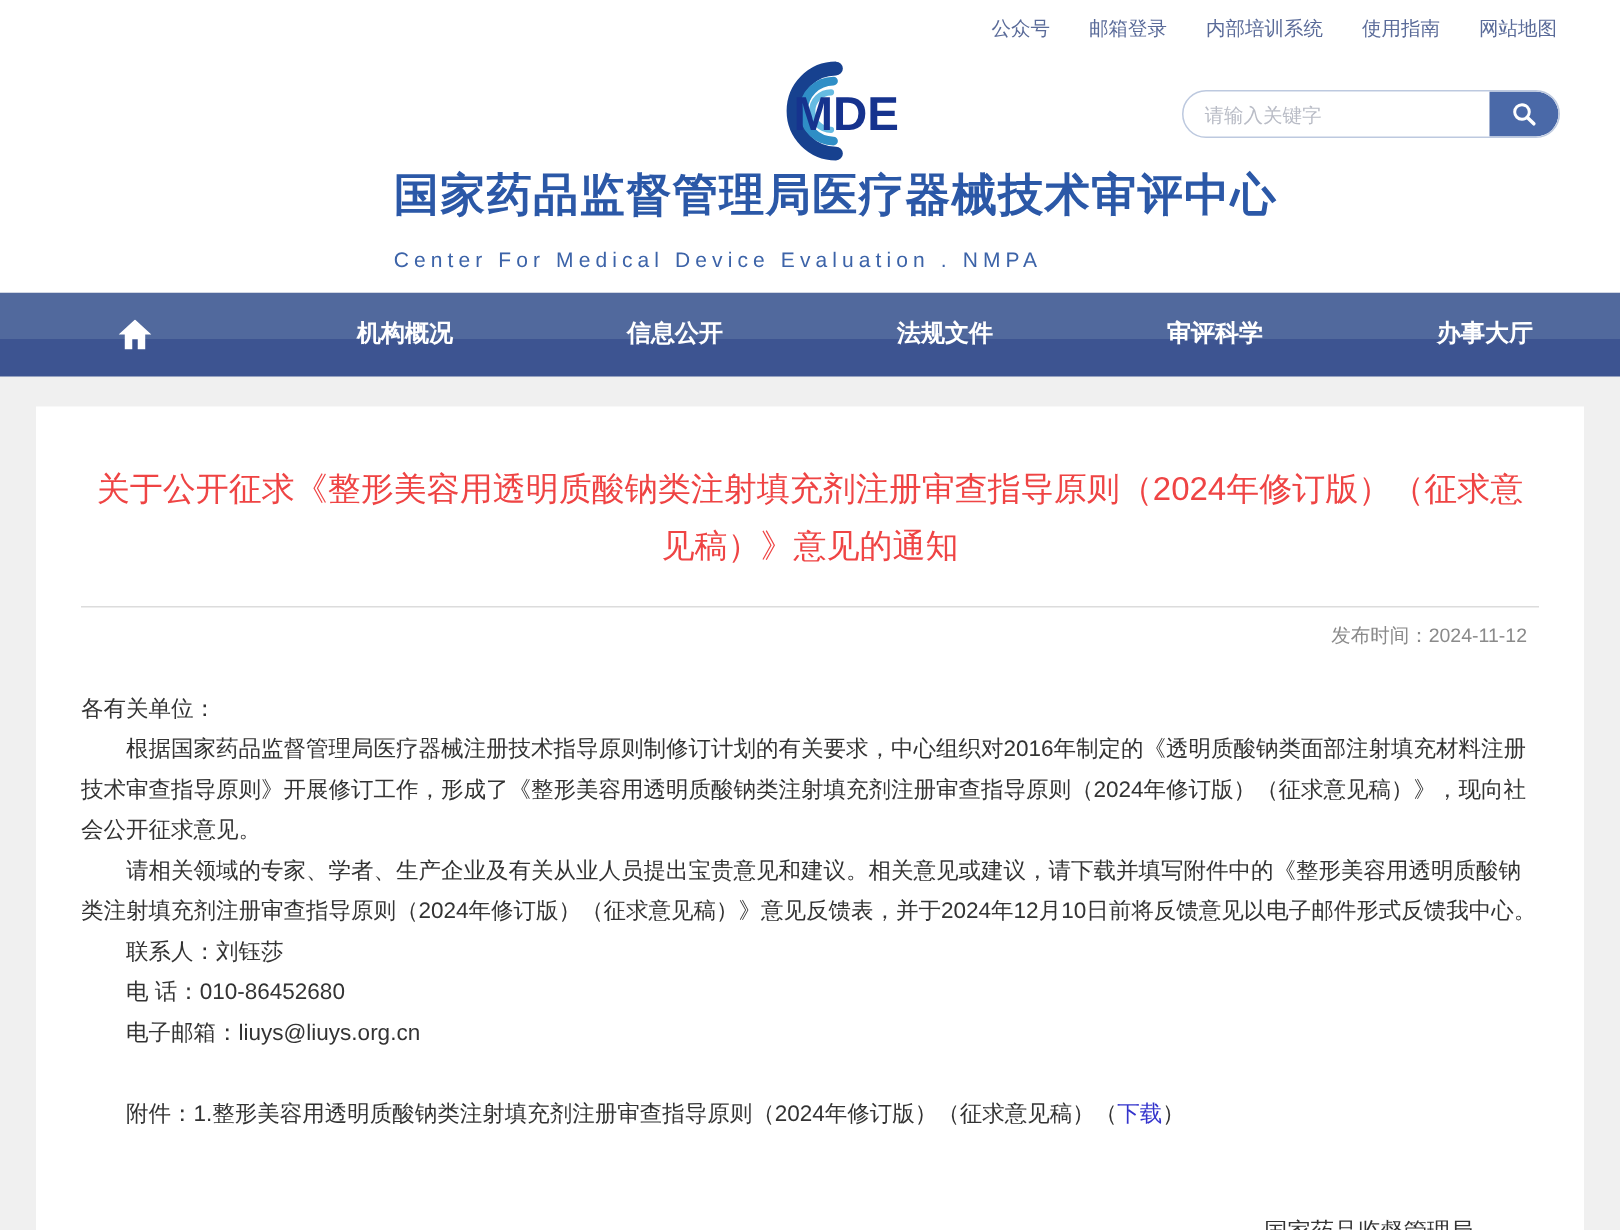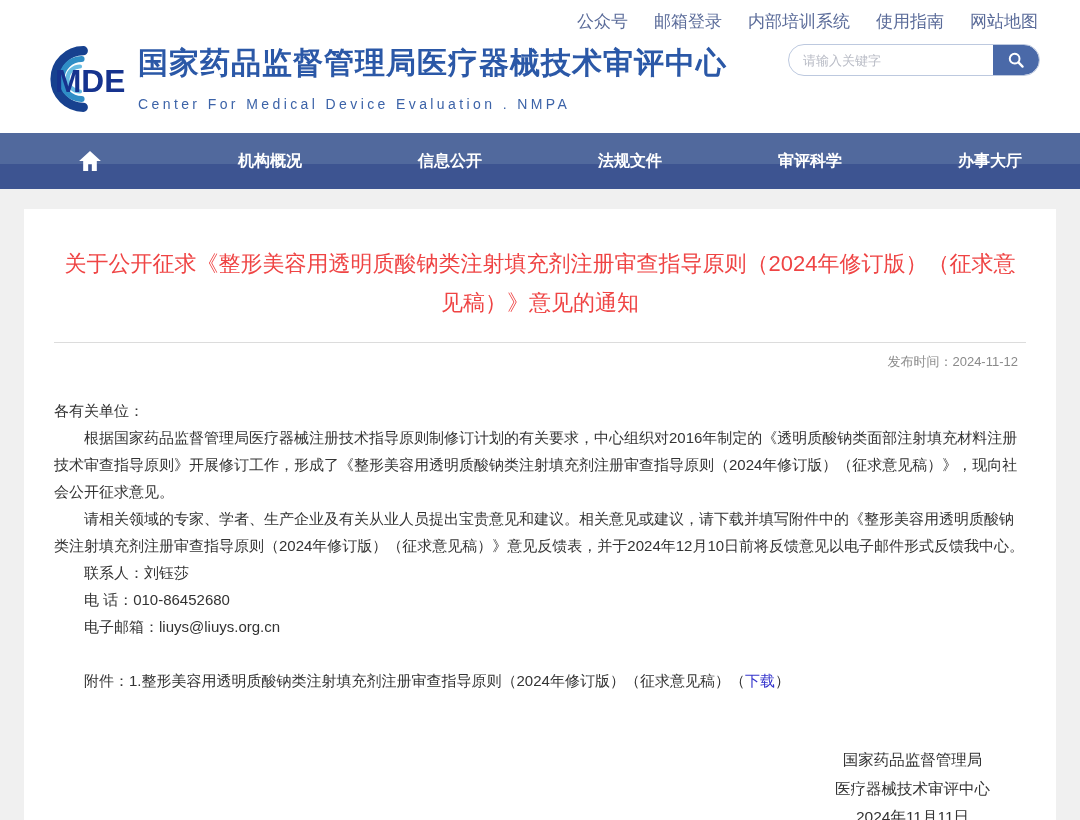--- a/index.html
+++ b/index.html
@@ -4,36 +4,36 @@
 <style>
   html, body { margin:0; padding:0; overflow:hidden; }
   body {
     width:1080px; height:820px; background:#f0f0f0;
     font-family:"Liberation Sans","DejaVu Sans",sans-serif;
     -webkit-font-smoothing:antialiased;
   }
   .header-wrap { background:#fff; position:relative; }
   .topbar {
     display:flex; justify-content:flex-end; gap:26px;
-    padding:10px 42px 0 0; font-size:17px;
+    padding:10px 42px 0 0; font-size:13px;
   }
   .topbar a { color:#5a6b99; text-decoration:none; cursor:pointer; }
 
-  .brand-row { display:flex; align-items:center; padding:6px 0 14px 28px; }
+  .brand-row { display:flex; align-items:center; padding:6px 0 14px 28px;flex-direction:column; }
   .logo { width:104px; height:80px; flex:0 0 auto; }
   .org { margin-left:6px; }
   .org-zh {
     font-family:"Liberation Serif","DejaVu Serif",serif;
     font-weight:bold; font-size:30px; color:#2b58a7; letter-spacing:1px; line-height:1.15;
   }
   .org-en {
     color:#3c63a8; font-size:14px; letter-spacing:3.4px; margin-top:16px; white-space:nowrap;
   }
   .search {
-    position:absolute; right:40px; top:44px; width:252px; height:32px;
+    position:absolute; right:40px; top:60px; width:252px; height:32px;
     border:1px solid #bdc9df; border-radius:17px; background:#fff;
     display:flex; overflow:hidden; box-sizing:border-box;
   }
   .search input {
     flex:1; border:none; outline:none; padding:0 14px; font-size:13px;
     color:#333; background:transparent; min-width:0;
   }
   .search input::placeholder { color:#b9bcc6; }
   .search button {
     width:46px; border:none; background:#4a69a8; cursor:pointer;

